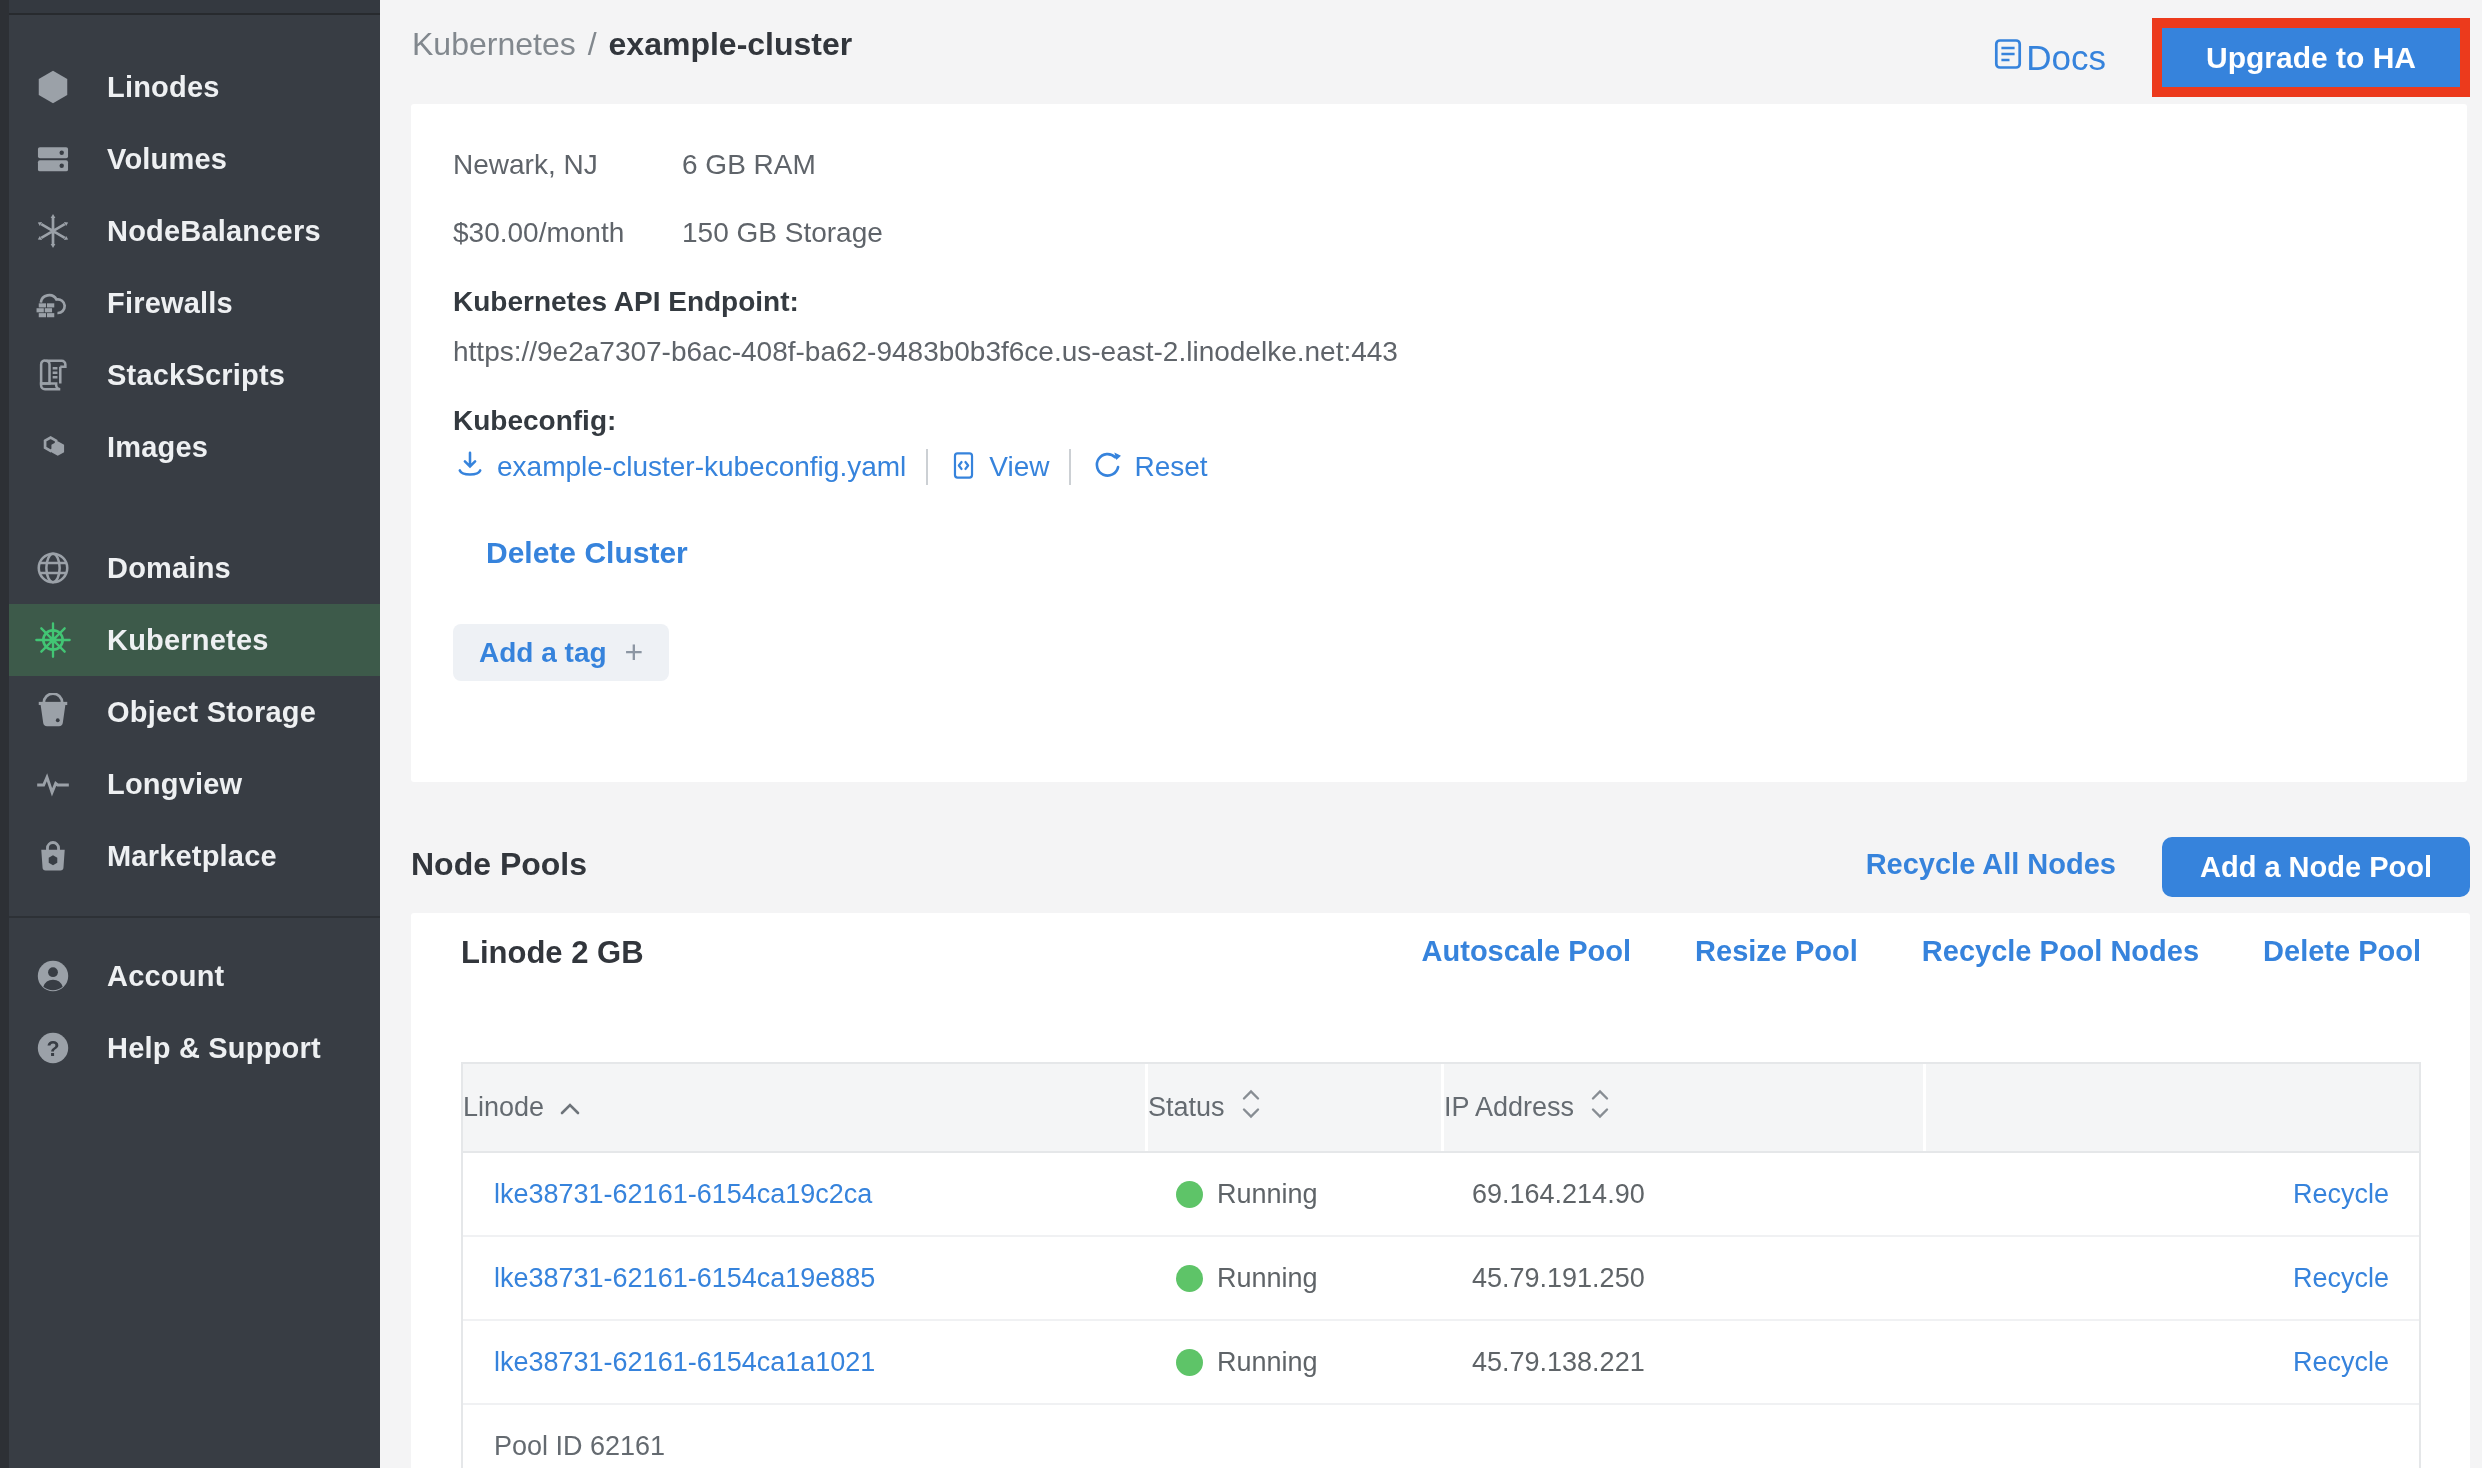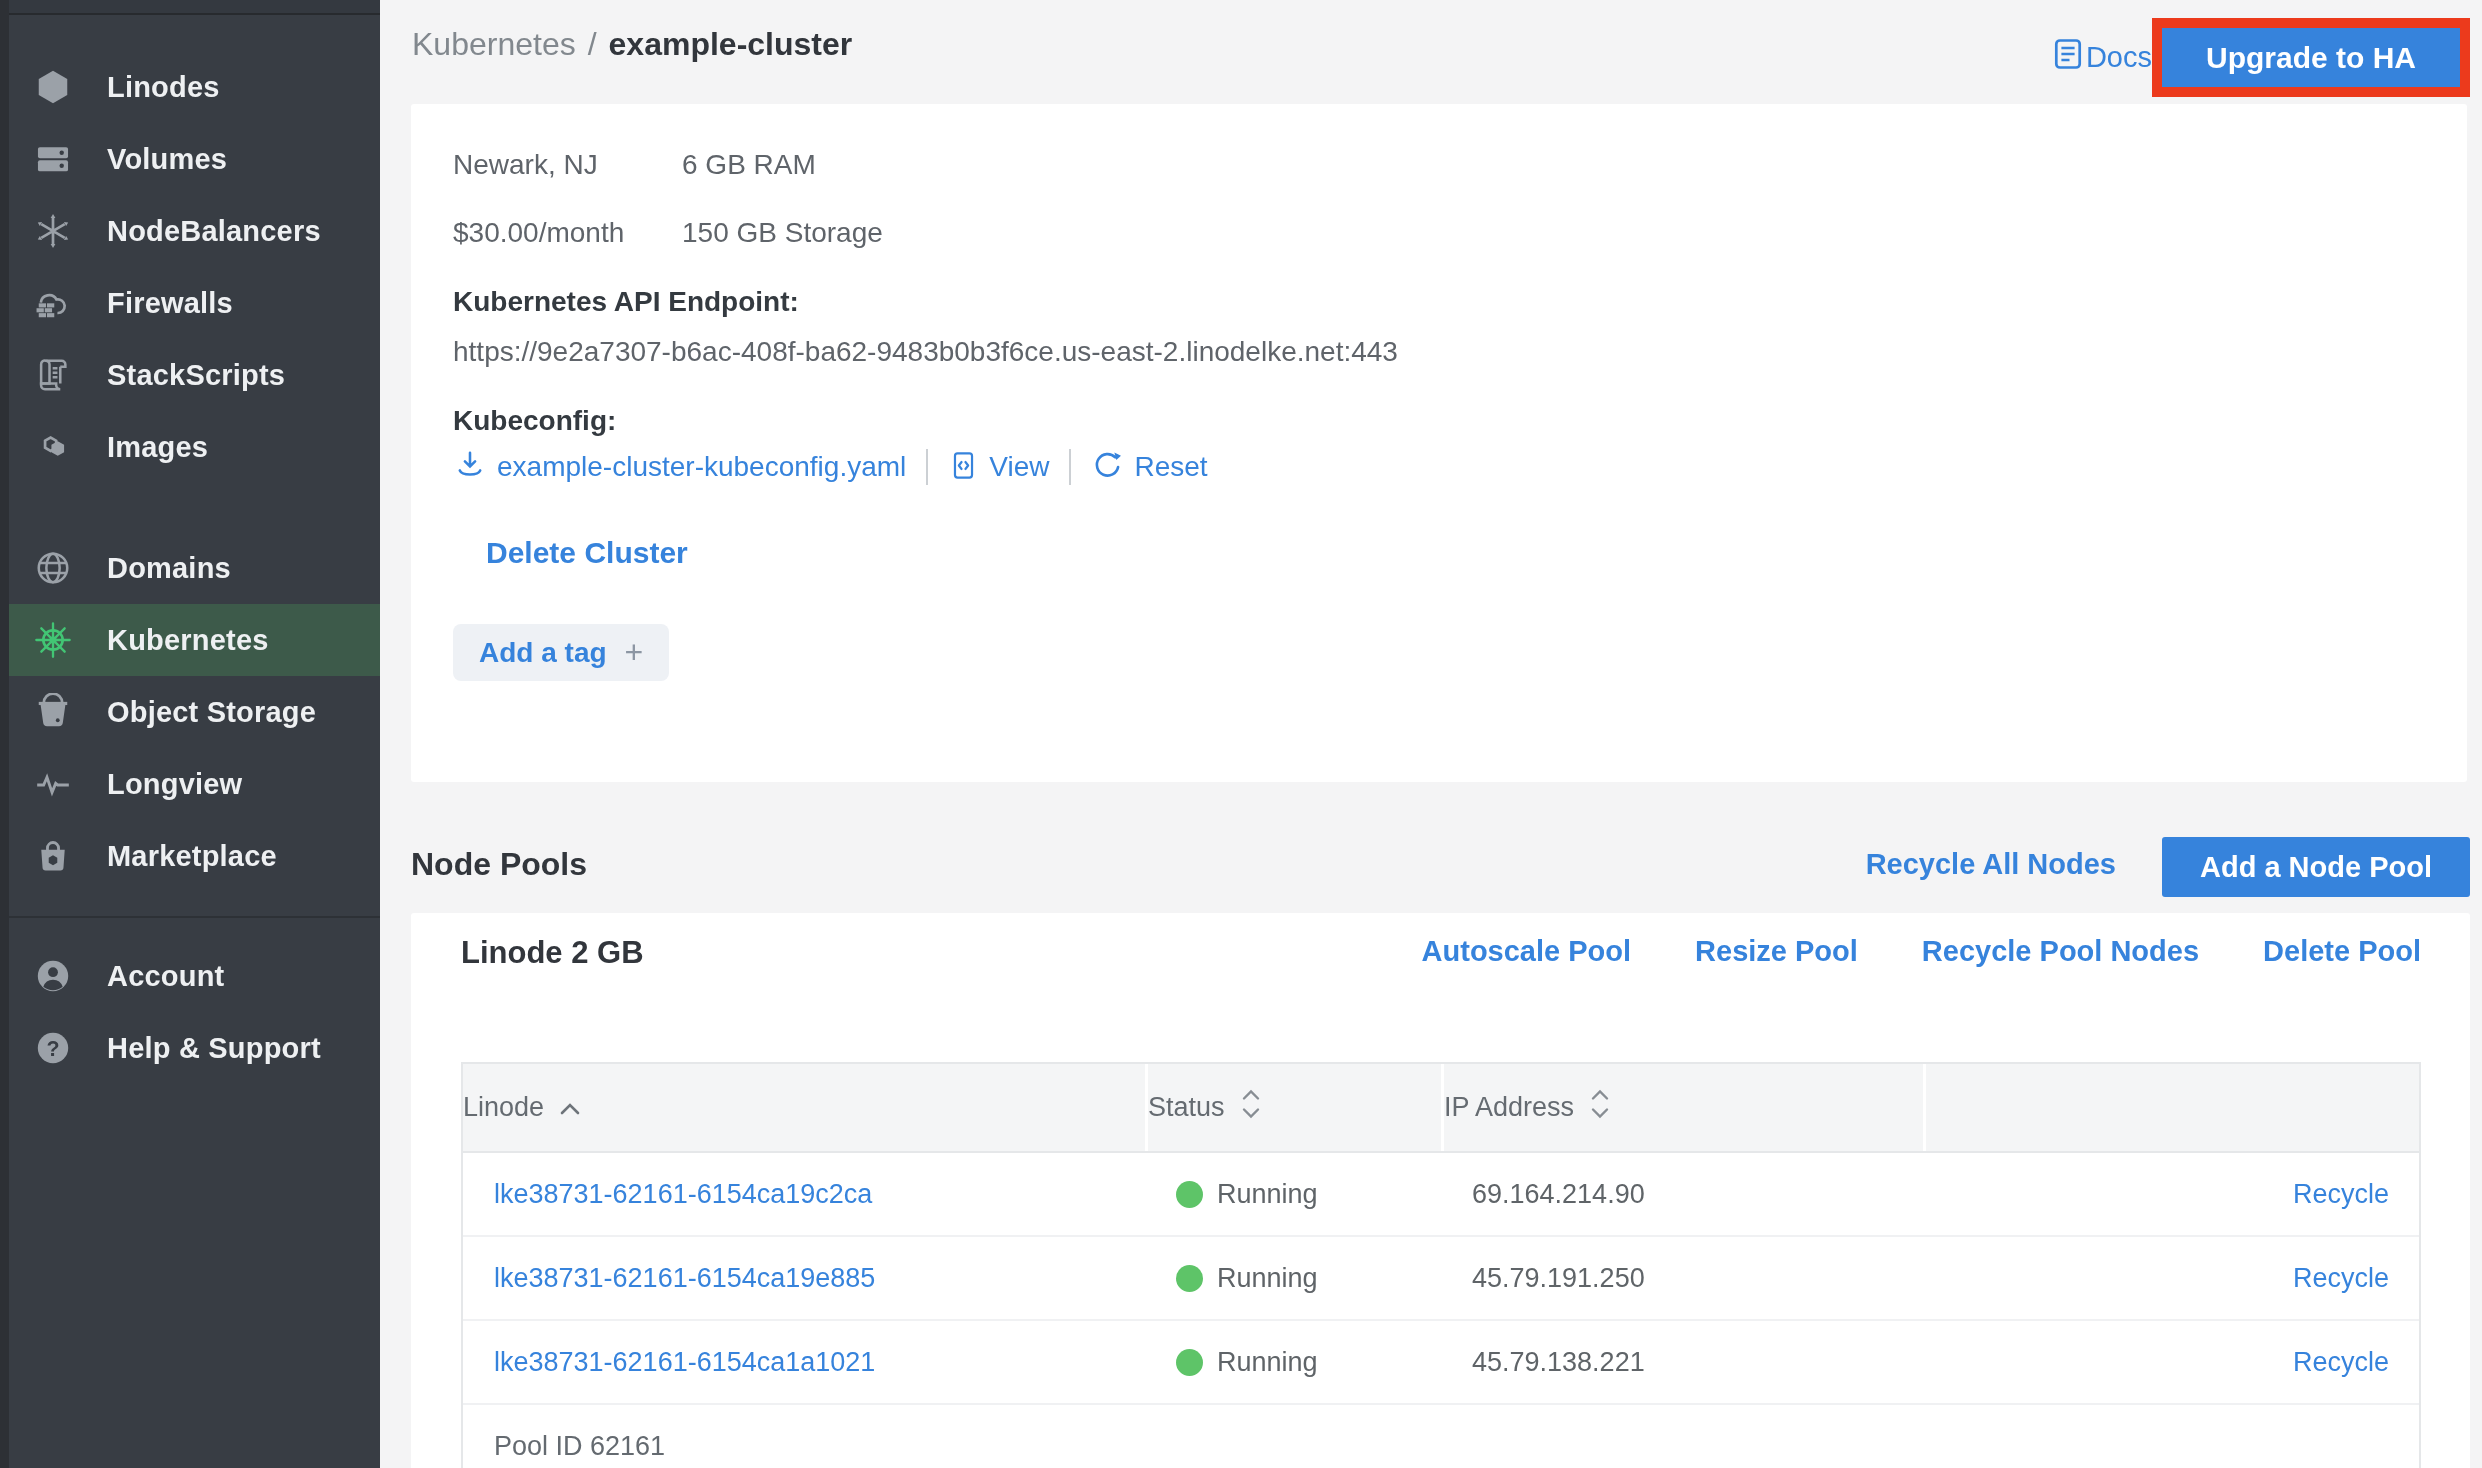--- a/index.html
+++ b/index.html
@@ -17,21 +17,21 @@
   .nav-item{display:flex;align-items:center;height:72px;margin-left:9px;padding-left:24px;cursor:pointer;}
   .nav-item .nicon{width:40px;height:40px;flex:0 0 40px;display:flex;align-items:center;justify-content:center;}
   .nav-item .nlabel{margin-left:34px;color:#eef0f2;font-size:29px;font-weight:700;letter-spacing:.2px;}
   .nav-item.active{background:#3d5a4a;}
 
   
   .breadcrumb{position:absolute;left:412px;top:26px;font-size:32px;color:#82888e;display:flex;align-items:center;}
   .breadcrumb .sep{margin:0 12px;color:#82888e;}
   .breadcrumb .current{color:#32363c;font-weight:700;}
   .topbar-right{position:absolute;right:12px;top:18px;display:flex;align-items:center;}
-  .docs-link{display:flex;align-items:center;color:#3683dc;font-size:29px;cursor:pointer;}
+  .docs-link{display:flex;align-items:center;color:#3683dc;font-size:35px;cursor:pointer;margin-right:46px;}
   .annotation{border:10px solid #ec3a1c;}
   .btn-primary{display:flex;align-items:center;justify-content:center;height:59px;background:#3683dc;color:#fff;font-size:30px;font-weight:700;padding:0 44px;border:none;cursor:pointer;font-family:inherit;}
 
   
   .panel{background:#fff;border-radius:3px;}
   .summary-panel{position:absolute;left:411px;top:104px;width:2056px;height:678px;}
   .summary-inner{padding:27px 0 0 42px;}
   .spec-row{display:flex;align-items:center;height:68px;font-size:28px;color:#5f646a;}
   .spec-left{width:229px;}
   .block-label{margin-top:18px;height:34px;line-height:34px;font-size:28px;font-weight:700;color:#343a40;}
@@ -43,21 +43,21 @@
   .kc-div{width:2px;height:36px;background:#ccd0d4;margin:0 20px;}
   .delete-cluster{margin:45px 0 0 33px;height:36px;line-height:36px;font-size:30px;font-weight:700;color:#3683dc;cursor:pointer;display:inline-block;}
   .tag-chip{margin-top:53px;margin-left:0;display:inline-flex;align-items:center;height:57px;background:#eef1f5;border-radius:8px;padding:0 26px;cursor:pointer;}
   .tag-chip .tlabel{color:#3683dc;font-size:28px;font-weight:700;}
   .tag-chip .tplus{color:#8c96a3;font-size:32px;margin-left:18px;font-weight:400;}
 
   
   .pools-header{position:absolute;left:411px;top:834px;right:12px;height:60px;display:flex;align-items:center;}
   .pools-title{font-size:32px;font-weight:700;color:#32363c;}
   .recycle-all{margin-left:auto;margin-right:46px;color:#3683dc;font-size:29px;font-weight:700;cursor:pointer;}
-  .btn-add-pool{height:60px;display:flex;align-items:center;background:#3683dc;color:#fff;font-size:29px;font-weight:700;padding:0 38px;border-radius:3px;border:none;cursor:pointer;font-family:inherit;margin-top:6px;}
+  .btn-add-pool{height:60px;display:flex;align-items:center;background:#3683dc;color:#fff;font-size:29px;font-weight:700;padding:0 38px;border-radius:10px;border:none;cursor:pointer;font-family:inherit;margin-top:6px;}
 
   
   .pool-panel{position:absolute;left:411px;top:913px;right:12px;height:600px;}
   .pool-head{display:flex;align-items:flex-start;height:127px;padding:22px 49px 0 50px;}
   .pool-name{font-size:31px;font-weight:700;color:#32363c;}
   .pool-actions{margin-left:auto;display:flex;gap:64px;}
   .pool-action{color:#3683dc;font-size:29px;font-weight:700;cursor:pointer;}
 
   .ptable{margin:0 49px 0 50px;border:2px solid #e5e7e9;background:#fff;}
   .tgrid{display:grid;grid-template-columns:682px 296px 482px 1fr;}

